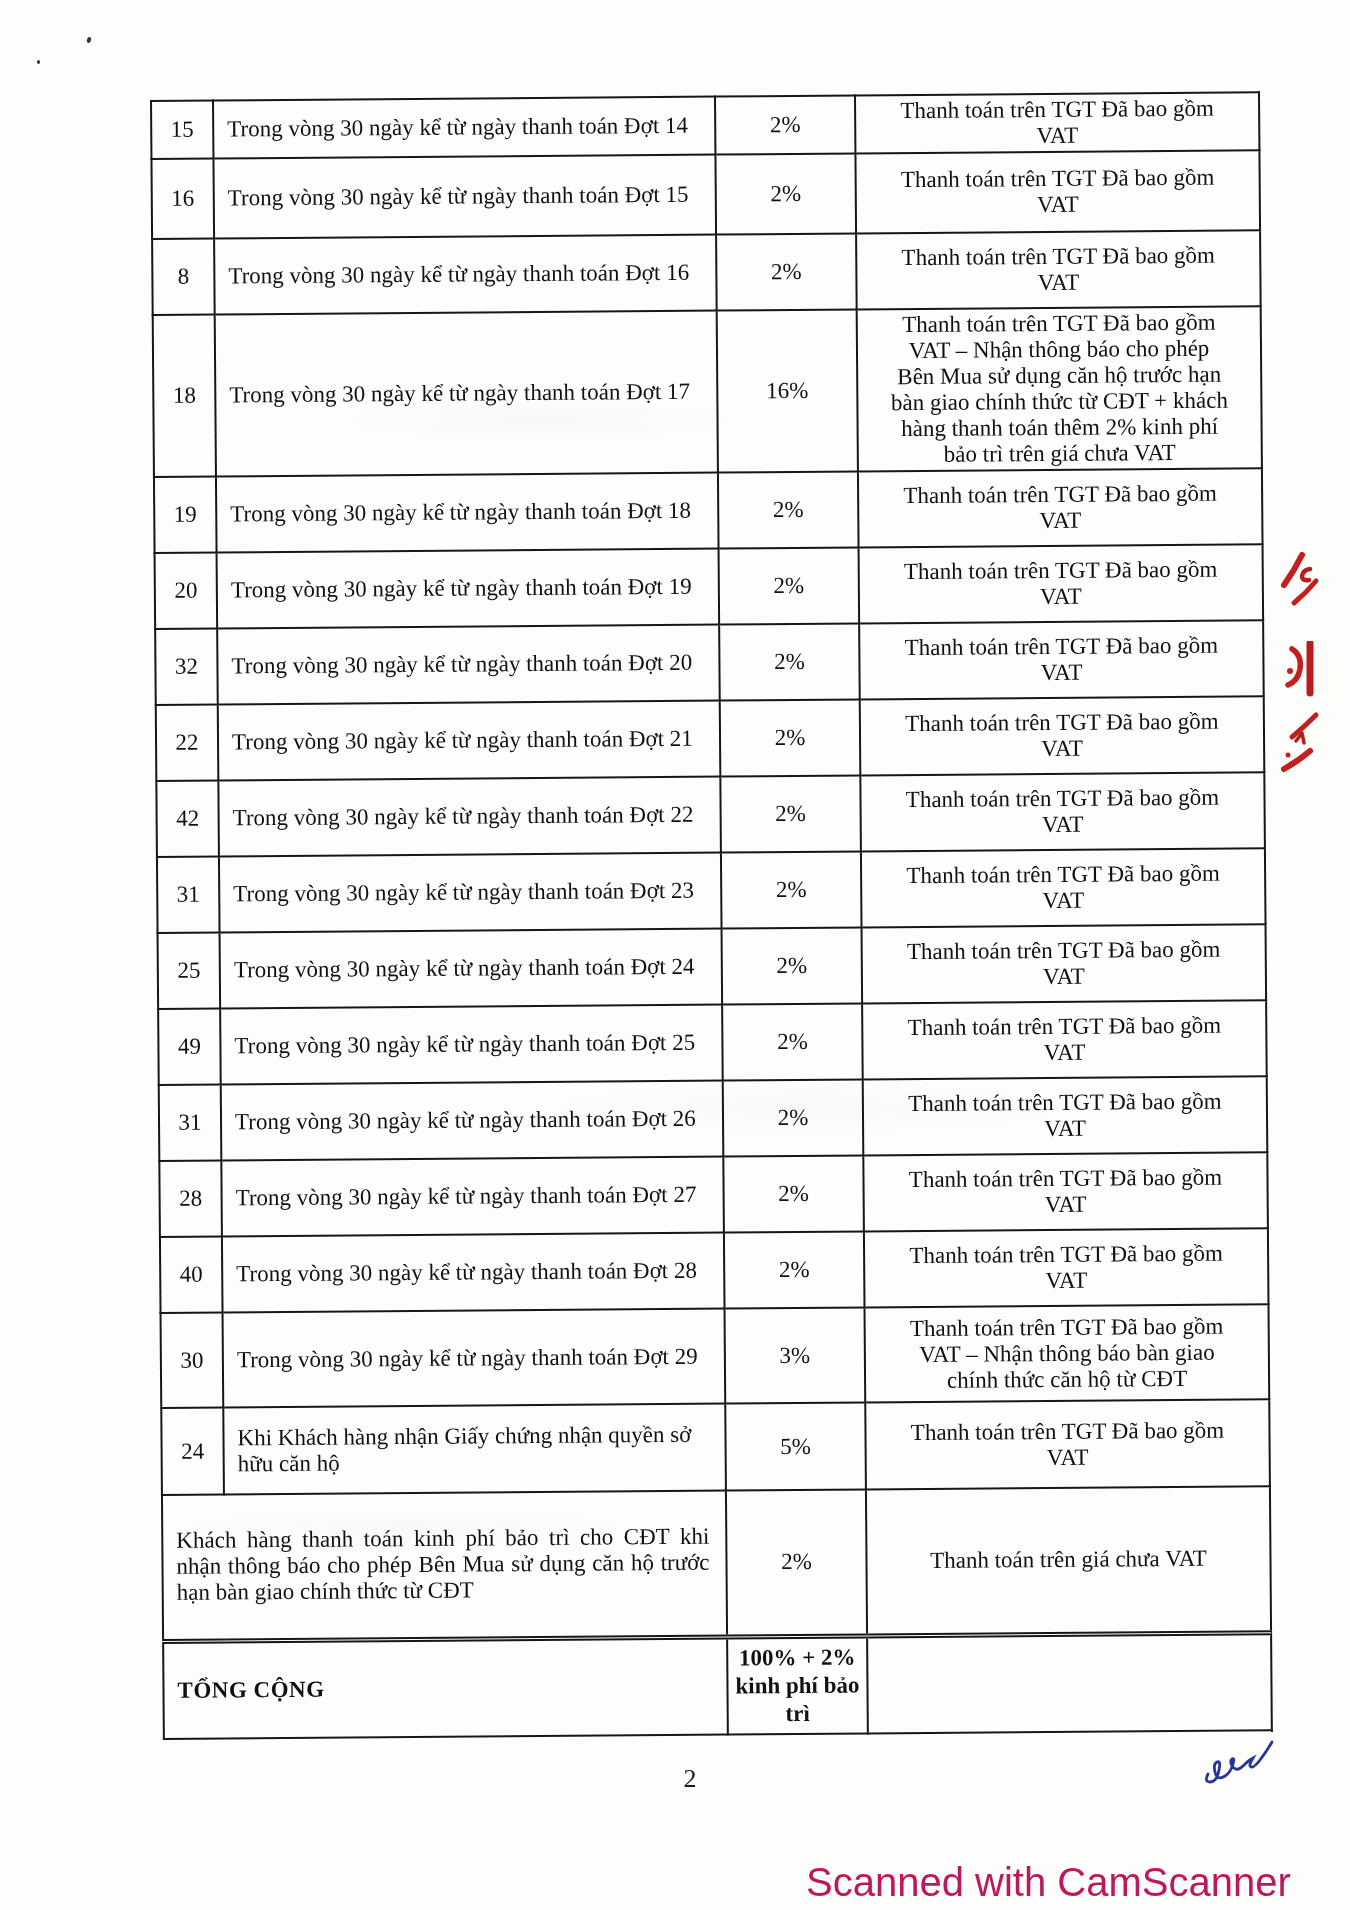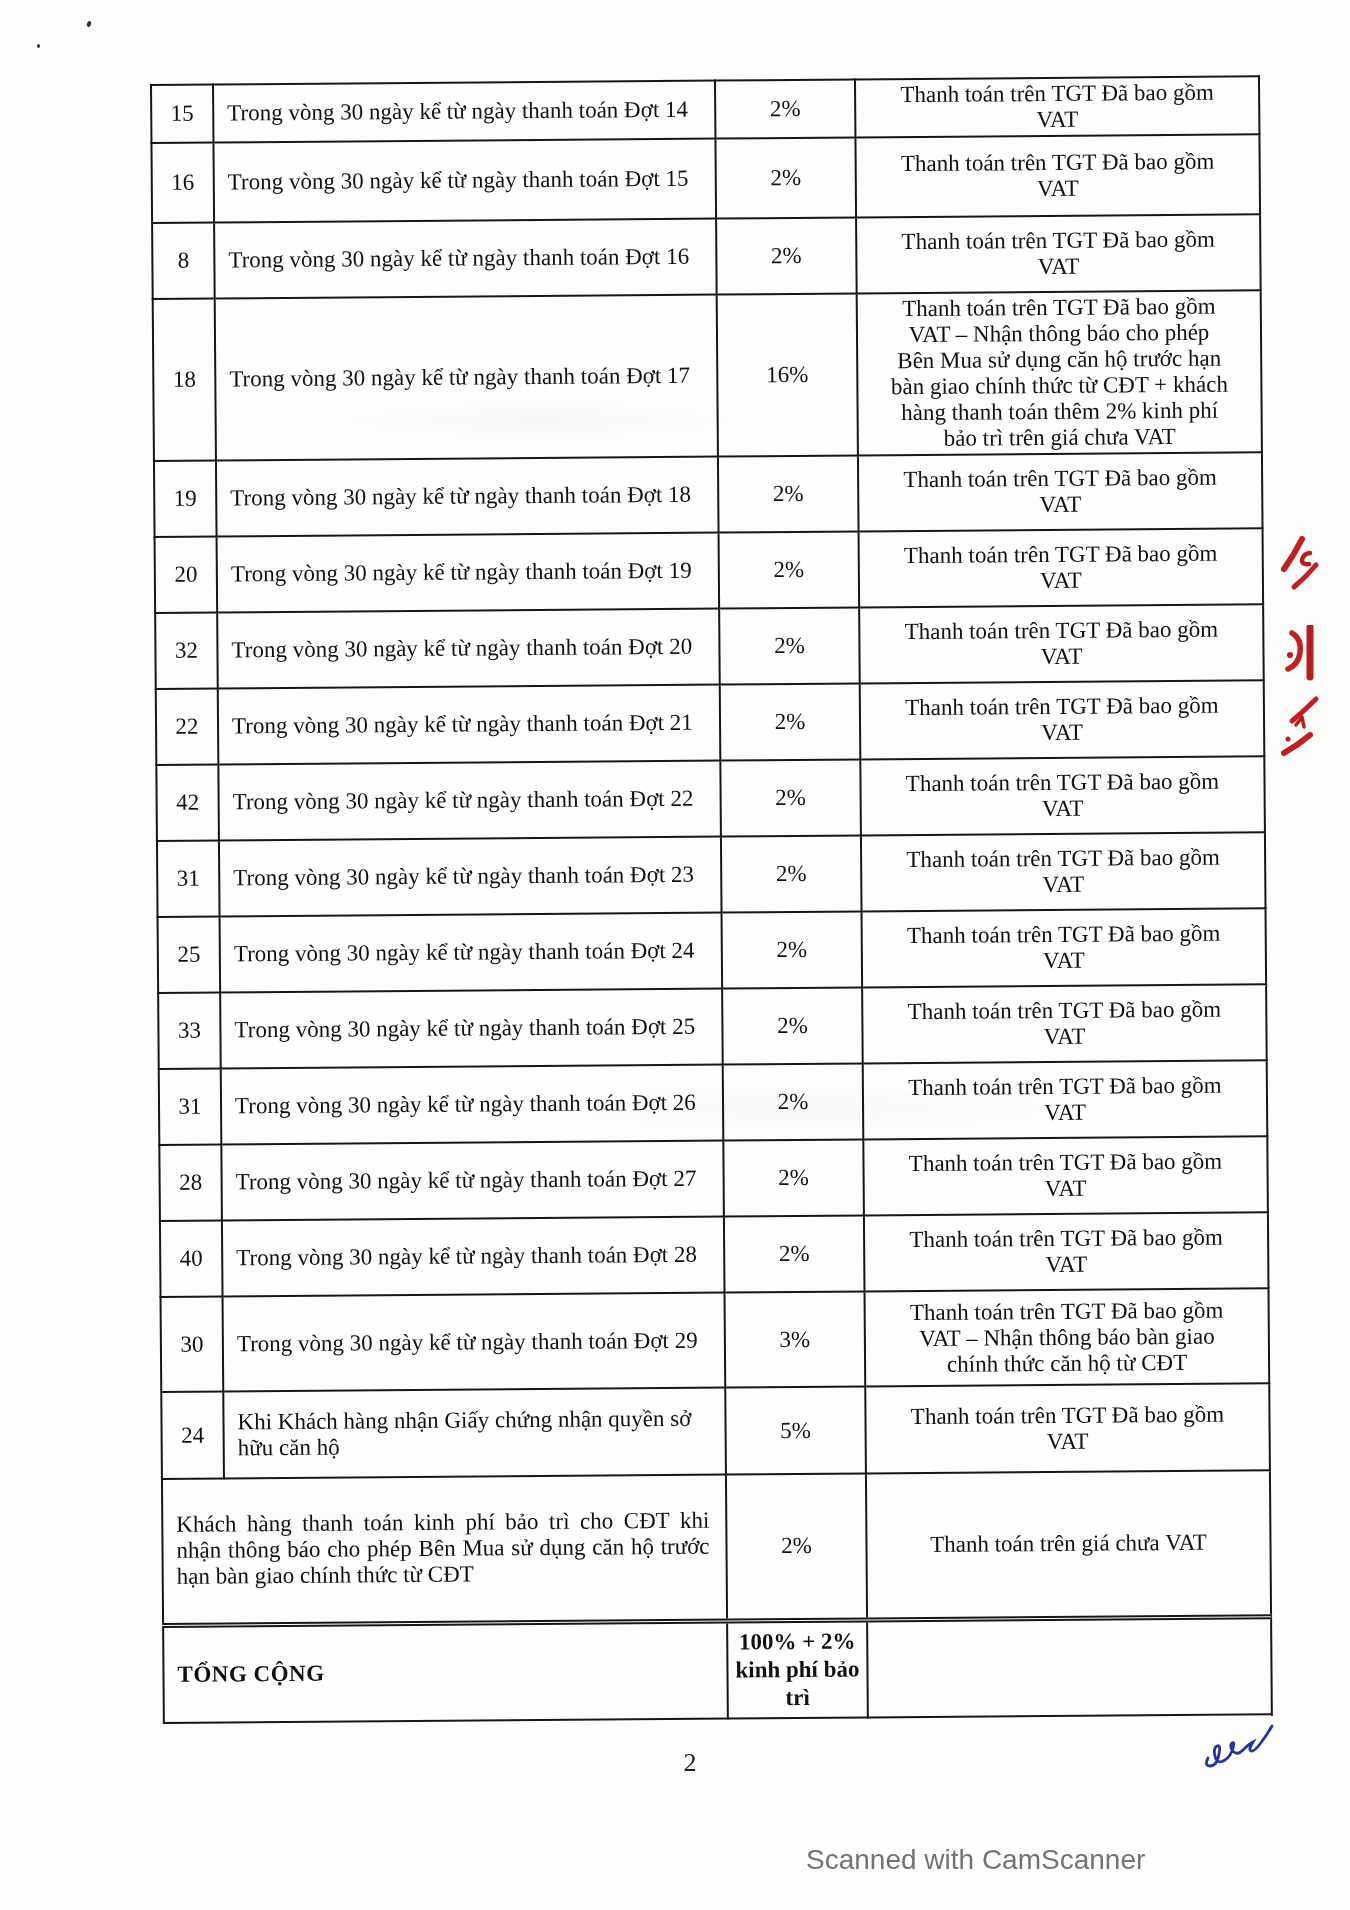--- a/index.html
+++ b/index.html
@@ -9,21 +9,21 @@
     width: 1350px; height: 1910px;
     background:
       radial-gradient(ellipse 300px 30px at 40% 22%, rgba(0,0,0,0.025), transparent 70%),
       radial-gradient(ellipse 400px 40px at 60% 58%, rgba(0,0,0,0.02), transparent 70%),
       radial-gradient(ellipse 350px 30px at 30% 80%, rgba(0,0,0,0.02), transparent 70%),
       #fdfdfb;
     font-family: "Liberation Serif", "DejaVu Serif", serif;
     color: #151515;
     overflow: hidden;
   }
-  .page { position:absolute; inset:0; }
+  .page { position:absolute; inset:0;margin-top:16px; }
 
   .table-wrap {
     position: absolute;
     left: 150px; top: 84px;
     width: 1108px;
     transform: rotate(-0.45deg);
     transform-origin: left top;
   }
   table.schedule {
     width: 1108px;
@@ -55,21 +55,21 @@
   tr.trow td.desc { font-weight: bold; letter-spacing: 0.5px; }
   tr.trow td.pct  { font-weight: bold; line-height: 28px; }
 
   .page-number {
     position: absolute; left: 660px; top: 1748px; width: 60px;
     text-align: center; font-size: 26px; color: #1a1a1a;
   }
   .footer-brand {
     position: absolute; left: 806px; top: 1844px;
     font-family: "Liberation Sans", "DejaVu Sans", sans-serif;
-    font-size: 28px; color: #737373; letter-spacing: 0px;
+    font-size: 40px; color: #be185d; letter-spacing: 0px;
   }
   .speck { position:absolute; background:#333; border-radius:50%; }
   .speck.a { left:87px; top:21px; width:4px; height:6px; transform:rotate(20deg); }
   .speck.b { left:37px; top:44px; width:3px; height:4px; }
 
   .mark { position: absolute; }
   svg { display: block; }
 </style>
 </head>
 <body>
@@ -148,21 +148,21 @@
           <td class="pct">2%</td>
           <td class="note">Thanh toán trên TGT Đã bao gồm VAT</td>
         </tr>
         <tr class="std">
           <td class="no">25</td>
           <td class="desc">Trong vòng 30 ngày kể từ ngày thanh toán Đợt 24</td>
           <td class="pct">2%</td>
           <td class="note">Thanh toán trên TGT Đã bao gồm VAT</td>
         </tr>
         <tr class="std">
-          <td class="no">33</td>
+          <td class="no">49</td>
           <td class="desc">Trong vòng 30 ngày kể từ ngày thanh toán Đợt 25</td>
           <td class="pct">2%</td>
           <td class="note">Thanh toán trên TGT Đã bao gồm VAT</td>
         </tr>
         <tr class="std">
           <td class="no">31</td>
           <td class="desc">Trong vòng 30 ngày kể từ ngày thanh toán Đợt 26</td>
           <td class="pct">2%</td>
           <td class="note">Thanh toán trên TGT Đã bao gồm VAT</td>
         </tr>

